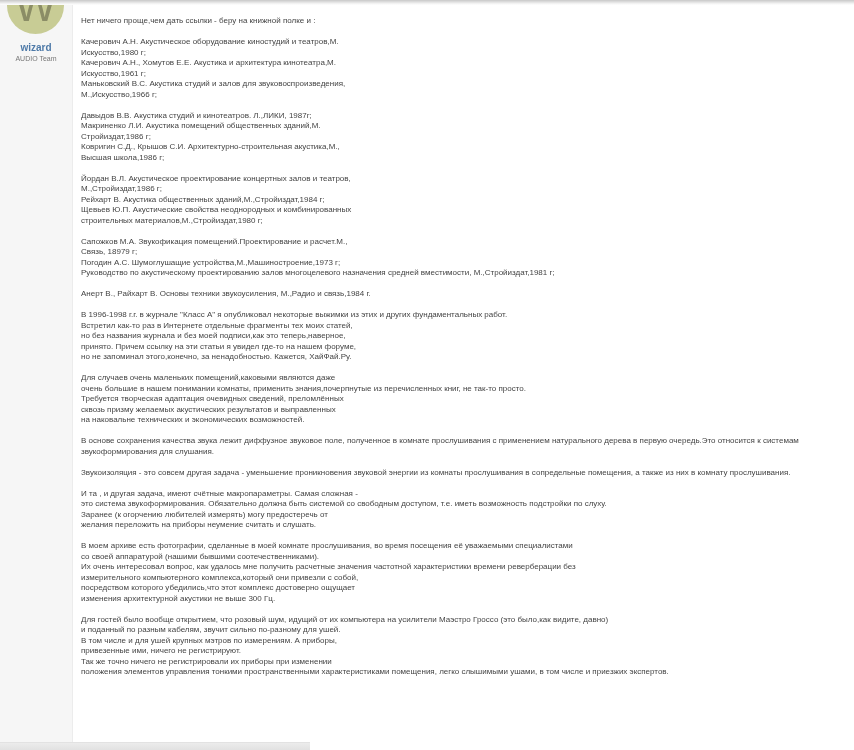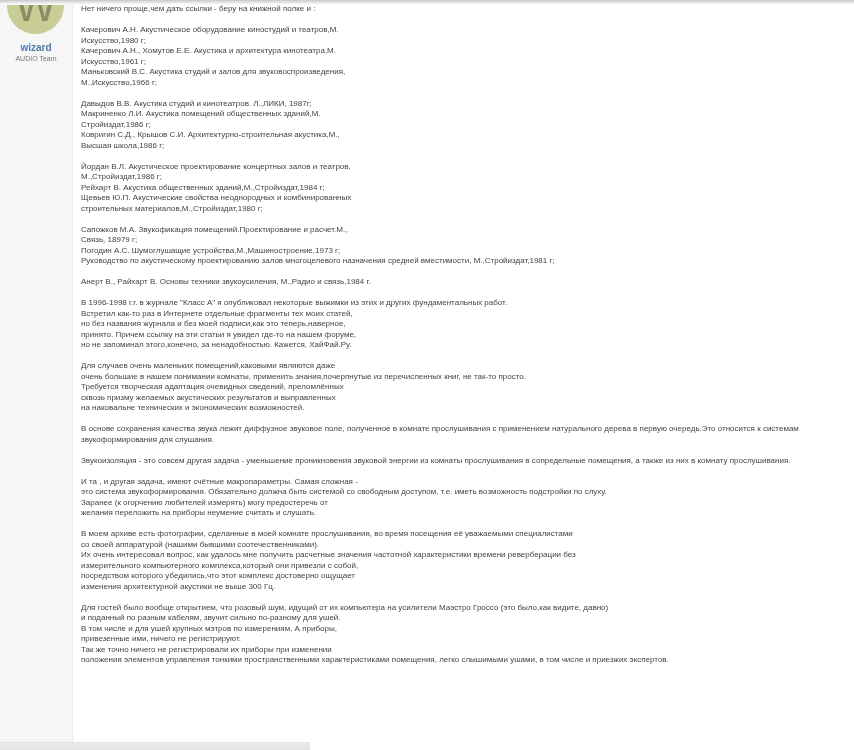--- a/index.html
+++ b/index.html
@@ -32,21 +32,21 @@
   }
   .username {
     position:absolute; left:0; top:42px; width:72px; text-align:center;
     font-size:10px; font-weight:bold; color:#4e7aa8;
   }
   .usertitle {
     position:absolute; left:0; top:55px; width:72px; text-align:center;
     font-size:7px; color:#777;
   }
   .content {
-    flex:1; padding:4px 0 0 8px;
+    flex:1; padding:16px 0 0 8px;
     font-size:8px; line-height:10.5px; color:#444;
     white-space:pre;
   }
   .para { margin:0 0 10.5px 0; }
   .line { display:block; height:10.5px; }
   .bottomfade {
     position:absolute; left:0; top:742px; width:310px; height:8px;
     background:linear-gradient(#ececec,#e0e0e0);
     border-top:1px solid #e2e2e2;
   }

